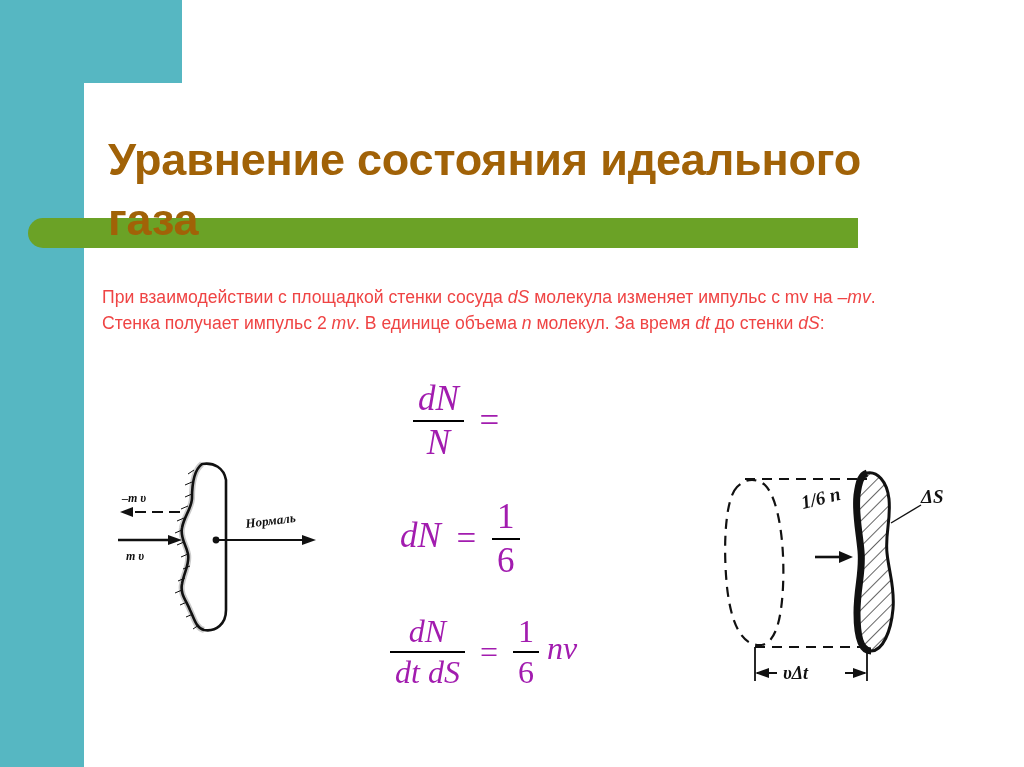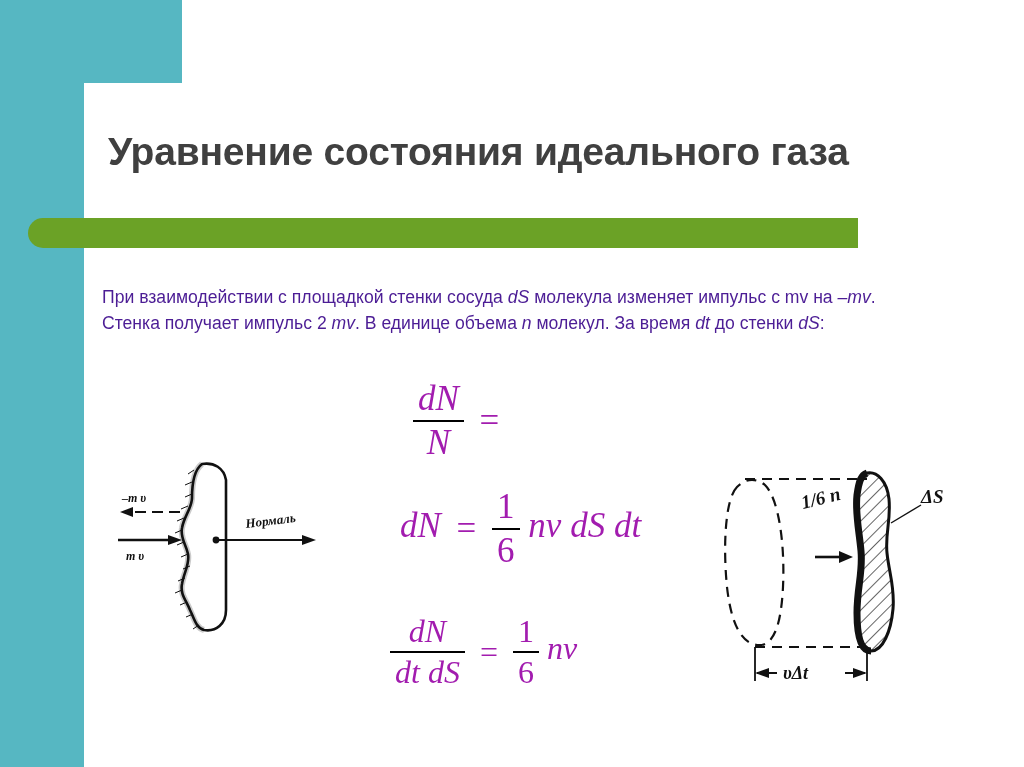--- a/index.html
+++ b/index.html
@@ -56,36 +56,36 @@
     border-top-left-radius: 15px;
     border-bottom-left-radius: 15px;
   }
 
   
   .title {
     position: absolute;
     left: 108px;
     top: 100px;
     width: 790px;
-    font-size: 39px;
+    font-size: 45px;
     font-weight: bold;
     line-height: 1.33;
-    color: #404040;
+    color: #a16207;
     letter-spacing: -0.2px;
   }
 
   
   .body-text {
     position: absolute;
     left: 102px;
     top: 266px;
     width: 828px;
     font-size: 17.6px;
     line-height: 1.5;
-    color: #4c1d95;
+    color: #ef4444;
     text-align: left;
   }
   .body-text i { font-style: italic; }
 
   
   .formula {
     position: absolute;
     font-family: "Liberation Serif", serif;
     font-style: italic;
     color: #a21caf;
@@ -106,21 +106,21 @@
     padding: 1px 5px 0 5px;
   }
   .eq {
     display: inline-block;
     vertical-align: middle;
     padding: 0 7px;
   }
   .upright { font-style: normal; }
 
   #formula-1 { left: 413px; top: 379px; font-size: 35px; }
-  #formula-2 { left: 400px; top: 487px; font-size: 35px; }
+  #formula-2 { left: 400px; top: 497px; font-size: 35px; }
   #formula-3 { left: 390px; top: 613px; font-size: 32px; }
 
   
   .figure { position: absolute; }
   #figure-left { left: 110px; top: 452px; width: 230px; height: 190px; }
   #figure-right { left: 715px; top: 437px; width: 245px; height: 250px; }
   .figure svg { display: block; }
 
   .fig-label {
     font-family: "Liberation Serif", serif;
@@ -151,21 +151,20 @@
     <span class="eq upright">=</span>
   </div>
 
   <div class="formula" id="formula-2">
     <span>dN</span>
     <span class="eq upright">=</span>
     <span class="frac">
       <span class="num upright">1</span>
       <span class="den upright">6</span>
     </span>
-    <span>nv dS dt</span>
   </div>
 
   <div class="formula" id="formula-3">
     <span class="frac">
       <span class="num">dN</span>
       <span class="den">dt dS</span>
     </span>
     <span class="eq upright">=</span>
     <span class="frac">
       <span class="num upright">1</span>

